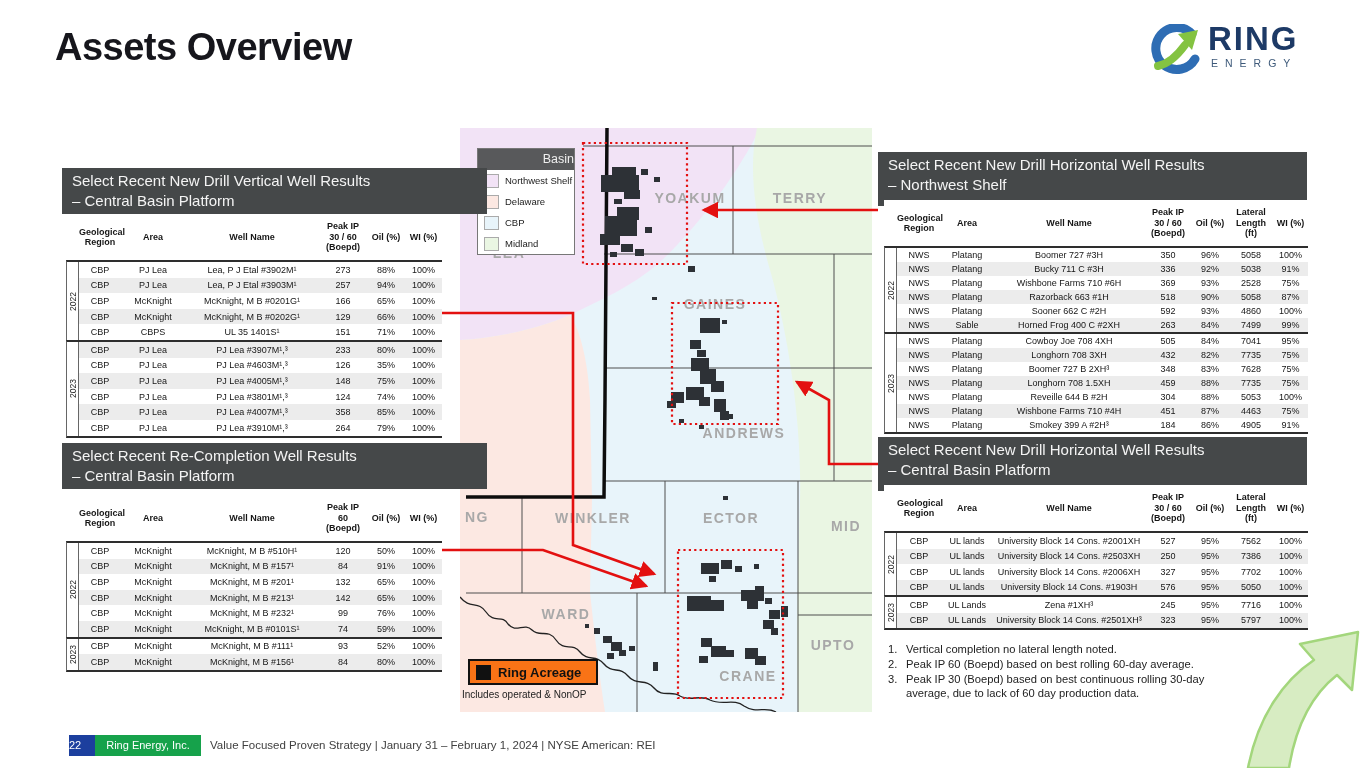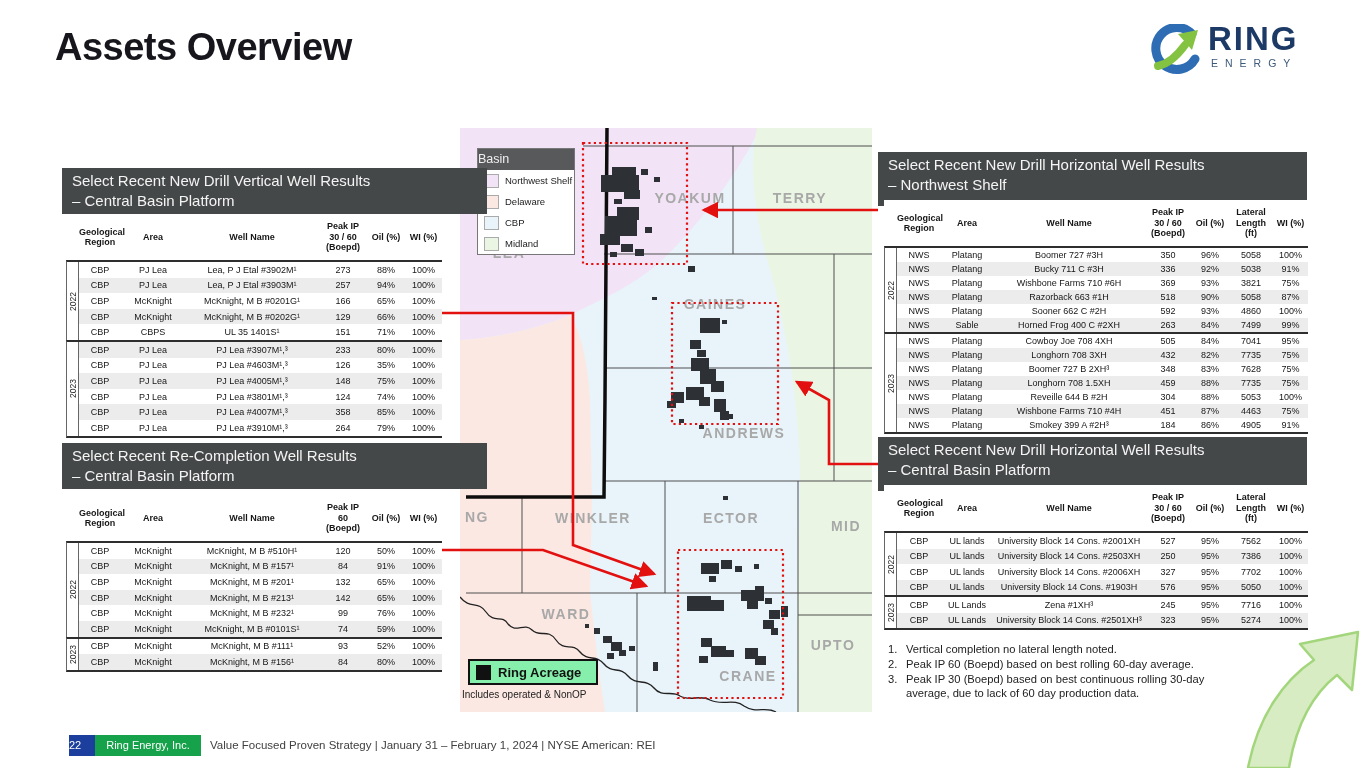--- a/index.html
+++ b/index.html
@@ -39,26 +39,26 @@
   .t-cbph .trow{height:15.5px;}
   #table-vertical{left:66px;top:214px;width:376px;}
   #table-recomp{left:66px;top:495px;width:376px;}
   #table-nws{left:884px;top:200px;width:424px;}
   #table-cbph{left:884px;top:485px;width:424px;}
 
   
   .map-svg{position:absolute;left:460px;top:128px;width:412px;height:584px;z-index:1;}
   .basin-legend{position:absolute;left:477px;top:148px;width:96px;background:#fff;
                 border:1px solid #777;z-index:5;}
-  .bl-head{background:#58595b;color:#efefef;font-size:12.5px;text-align:left;height:21px;line-height:21px;}
+  .bl-head{background:#58595b;color:#efefef;font-size:12.5px;text-align:right;height:21px;line-height:21px;padding-left:20px;}
   .bl-row{display:flex;align-items:center;height:21px;padding-left:6px;}
   .swatch{width:13px;height:12px;border:1px solid #aaa;margin-right:6px;flex:0 0 auto;}
   .bl-row span:last-child{font-size:9.5px;color:#222;}
   .acreage-box{position:absolute;left:468px;top:659px;width:130px;height:26px;border:2px solid #111;
-               background:#86efac;display:flex;align-items:center;z-index:6;box-sizing:border-box;}
+               background:#f97316;display:flex;align-items:center;z-index:6;box-sizing:border-box;}
   .acreage-swatch{width:15px;height:15px;background:#111;margin:0 7px 0 6px;}
   .acreage-box span:last-child{font-size:13px;font-weight:bold;color:#111;}
   .acreage-note{position:absolute;left:462px;top:689px;font-size:10px;color:#222;z-index:6;}
 
   
   .overlay{position:absolute;left:0;top:0;width:1365px;height:768px;z-index:40;pointer-events:none;}
 
   
   .footnotes{position:absolute;left:888px;top:642px;width:320px;z-index:20;}
   .fn{display:grid;grid-template-columns:18px 1fr;font-size:11.2px;line-height:14px;color:#222;margin-bottom:1px;}
@@ -481,21 +481,21 @@
             <div class="c">92%</div>
             <div class="c">5038</div>
             <div class="c">91%</div>
           </div>
           <div class="trow" style="grid-template-columns: 44px 52px 152px 46px 38px 44px 35px;">
             <div class="c">NWS</div>
             <div class="c">Platang</div>
             <div class="c">Wishbone Farms 710  #6H</div>
             <div class="c">369</div>
             <div class="c">93%</div>
-            <div class="c">3821</div>
+            <div class="c">2528</div>
             <div class="c">75%</div>
           </div>
           <div class="trow alt" style="grid-template-columns: 44px 52px 152px 46px 38px 44px 35px;">
             <div class="c">NWS</div>
             <div class="c">Platang</div>
             <div class="c">Razorback 663 #1H</div>
             <div class="c">518</div>
             <div class="c">90%</div>
             <div class="c">5058</div>
             <div class="c">87%</div>
@@ -662,21 +662,21 @@
             <div class="c">95%</div>
             <div class="c">7716</div>
             <div class="c">100%</div>
           </div>
           <div class="trow alt" style="grid-template-columns: 44px 52px 152px 46px 38px 44px 35px;">
             <div class="c">CBP</div>
             <div class="c">UL Lands</div>
             <div class="c">University Block 14 Cons. #2501XH³</div>
             <div class="c">323</div>
             <div class="c">95%</div>
-            <div class="c">5274</div>
+            <div class="c">5797</div>
             <div class="c">100%</div>
           </div>
         </div>
       </div>
     </div>
 
   <svg class="overlay" viewBox="0 0 1365 768">
     <defs>
       <marker id="arr" viewBox="0 0 10 10" refX="8.5" refY="5" markerWidth="6.5" markerHeight="6.5" orient="auto-start-reverse">
         <path d="M0,0 L10,5 L0,10 z" fill="#e31010"></path>

